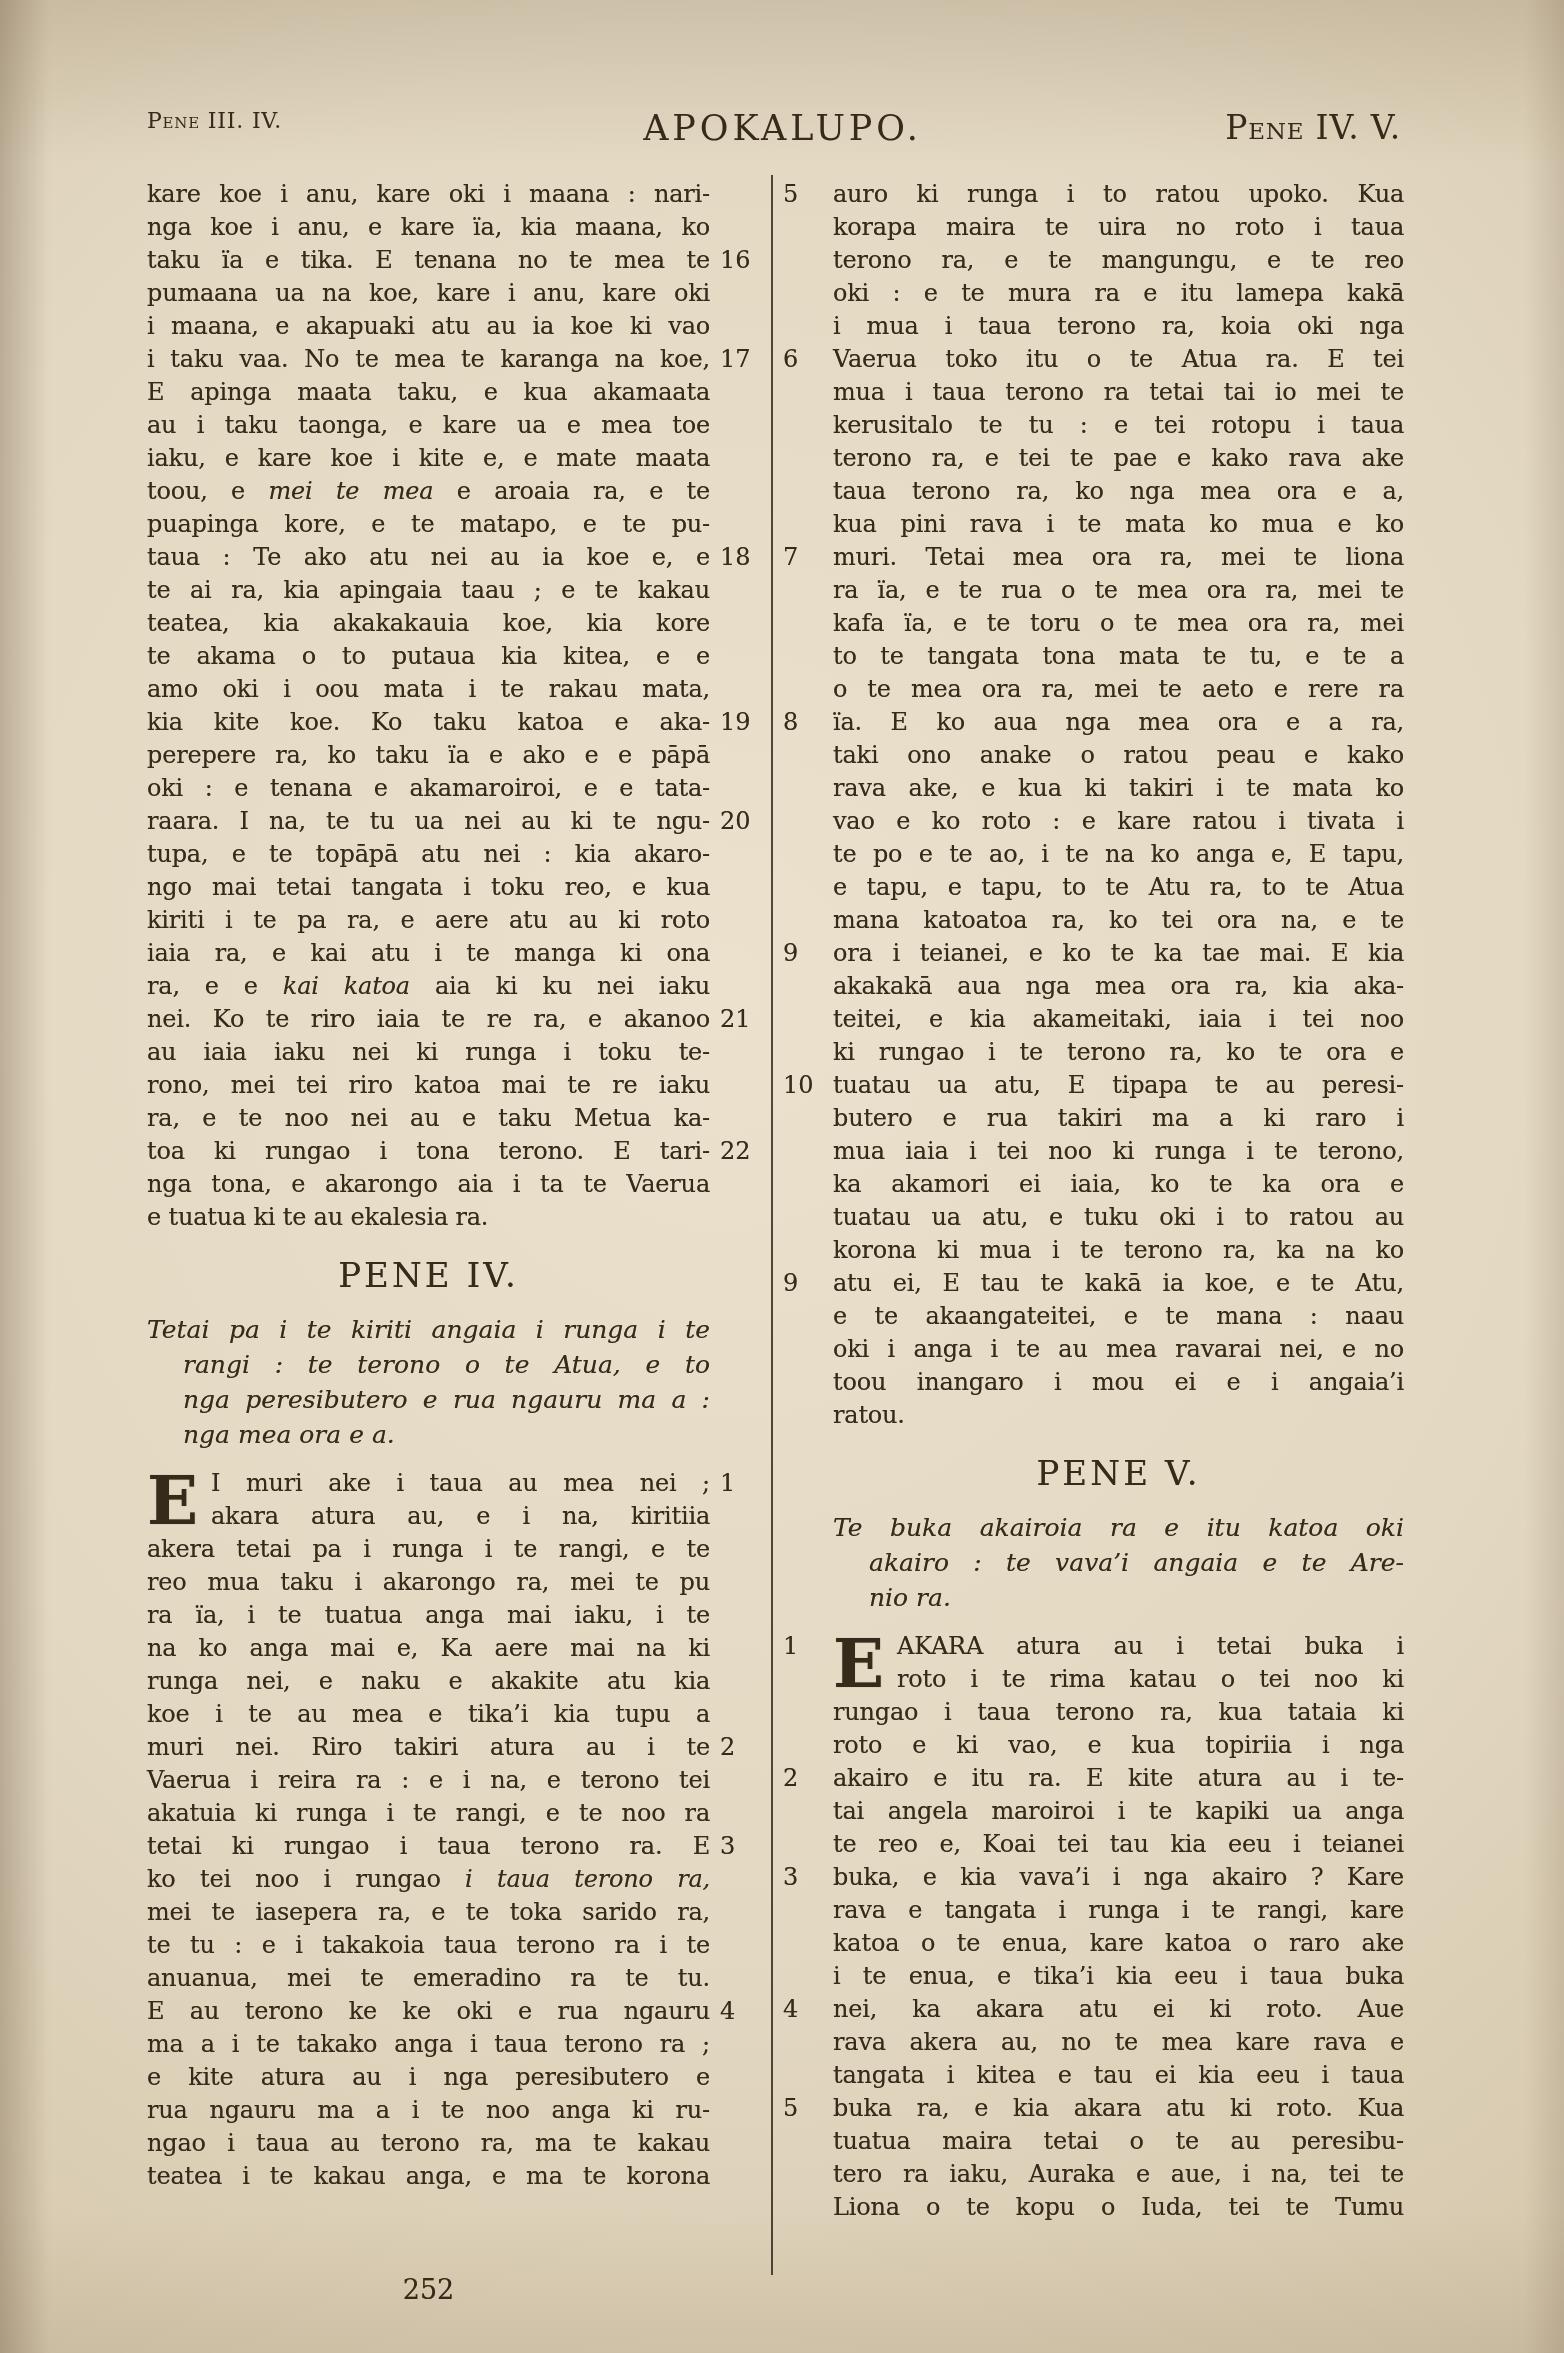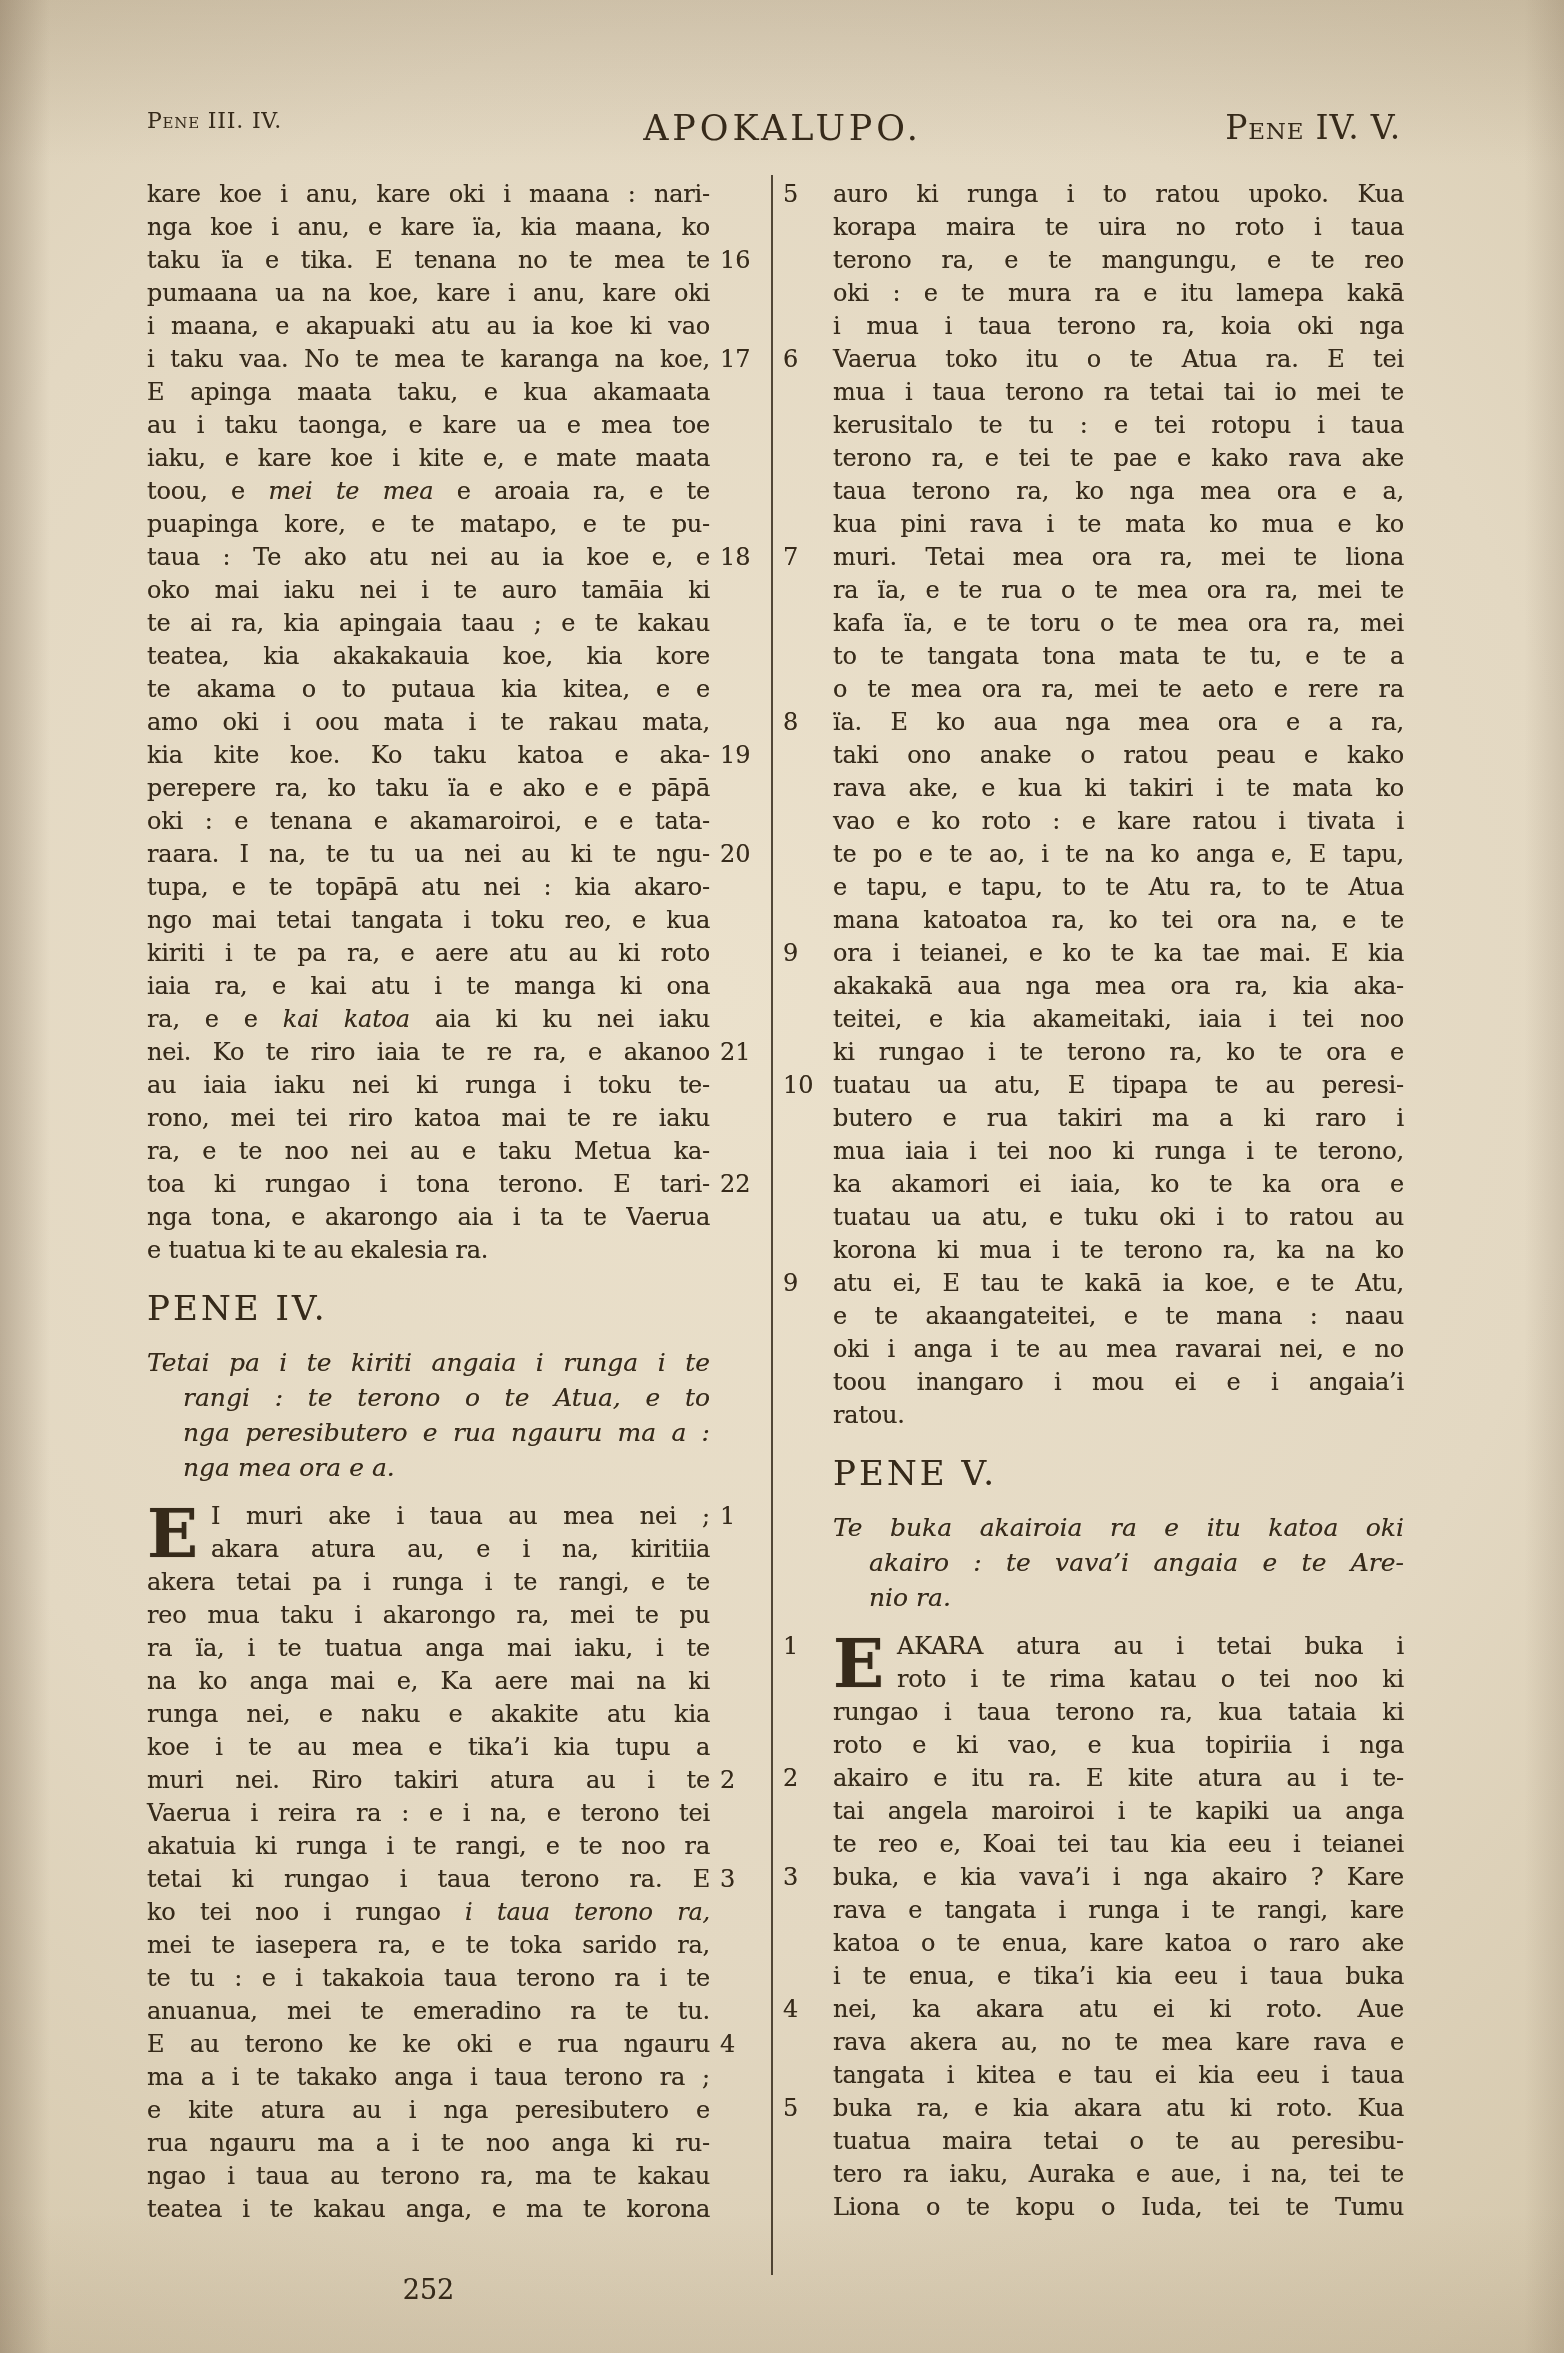--- a/index.html
+++ b/index.html
@@ -61,21 +61,21 @@
   }
   .vnum.vleft  { right: -52px; width: 42px; text-align: center; }
   .vnum.vright { left: -50px; width: 39px; text-align: right; padding-right: 10.2px; box-sizing: border-box; }
   .textblock { position: relative; }
   .dropcap {
     position: absolute; left: 0; top: 1.6px;
     font-size: 67px; line-height: 63px; font-weight: bold;
     text-shadow: 0 0 0.8px rgba(54,42,26,0.6);
   }
   .chapter-head {
-    font-size: 34px; letter-spacing: 3.1px; text-align: left;
+    font-size: 34px; letter-spacing: 3.1px; text-align: center;
     margin-top: 21px; margin-bottom: 15.6px;
     height: 41px; line-height: 41px;
     text-shadow: 0 0 0.6px rgba(54,42,26,0.55);
   }
   .intro { margin-bottom: 15.6px; }
   .intro .line {
     font-style: italic; font-size: 25px;
     line-height: 35px; height: 35px; letter-spacing: 0;
   }
   .page-number {
@@ -102,21 +102,20 @@
         <div class="line">taku ïa e tika.  E tenana no te mea te<span class="vnum vleft">16</span></div>
         <div class="line">pumaana ua na koe, kare i anu, kare oki</div>
         <div class="line">i maana, e akapuaki atu au ia koe ki vao</div>
         <div class="line">i taku vaa.  No te mea te karanga na koe,<span class="vnum vleft">17</span></div>
         <div class="line">E apinga maata taku, e kua akamaata</div>
         <div class="line">au i taku taonga, e kare ua e mea toe</div>
         <div class="line">iaku, e kare koe i kite e, e mate maata</div>
         <div class="line">toou, e <i>mei te mea</i> e aroaia ra, e te</div>
         <div class="line">puapinga kore, e te matapo, e te pu-</div>
         <div class="line">taua :  Te ako atu nei au ia koe e, e<span class="vnum vleft">18</span></div>
-        <div class="line">oko mai iaku nei i te auro tamāia ki</div>
         <div class="line">te ai ra, kia apingaia taau ; e te kakau</div>
         <div class="line">teatea, kia akakakauia koe, kia kore</div>
         <div class="line">te akama o to putaua kia kitea, e e</div>
         <div class="line">amo oki i oou mata i te rakau mata,</div>
         <div class="line">kia kite koe.  Ko taku katoa e aka-<span class="vnum vleft">19</span></div>
         <div class="line">perepere ra, ko taku ïa e ako e e pāpā</div>
         <div class="line">oki :  e tenana e akamaroiroi, e e tata-</div>
         <div class="line">raara.  I na, te tu ua nei au ki te ngu-<span class="vnum vleft">20</span></div>
         <div class="line">tupa, e te topāpā atu nei :  kia akaro-</div>
         <div class="line">ngo mai tetai tangata i toku reo, e kua</div>

